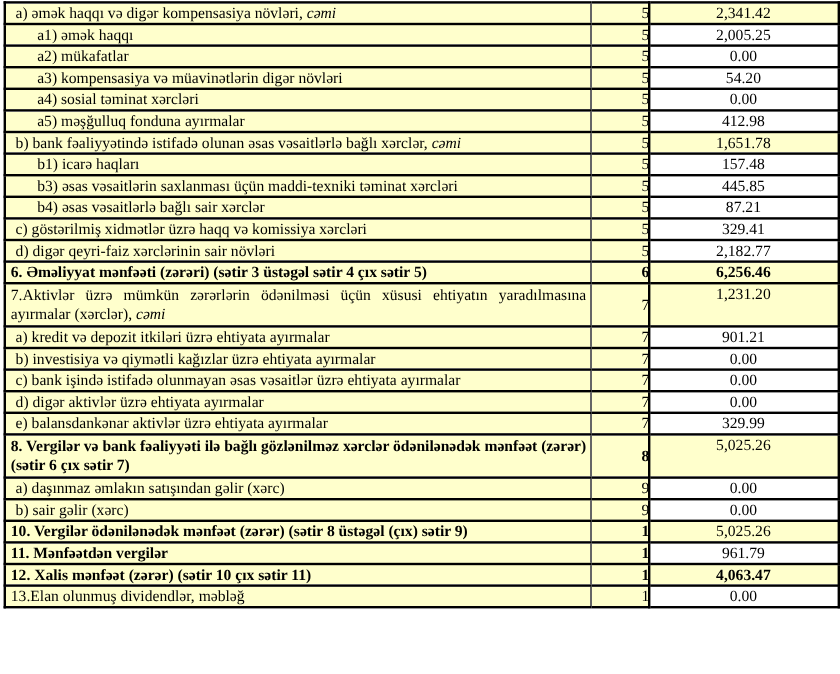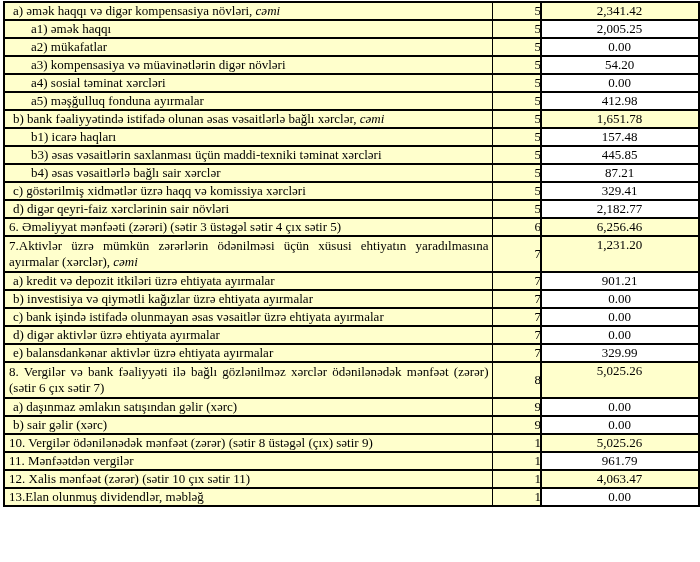--- a/index.html
+++ b/index.html
@@ -42,21 +42,21 @@
     text-align: center;
     padding-left: 42px;
   }
   td.value {
     text-align: center;
     padding-right: 4px;
   }
   td.value.vy { background: var(--yellow, #FFFFCC); }
   td.value.vw { background: #ffffff; }
 
-  .bold { font-weight: normal; }
+  .bold { font-weight: bold; }
   td.indent0 { padding-left: 4px; }
   td.indent1 { padding-left: 8px; margin-left: 32px; }
   td.indent2 { padding-left: 26px; }
 
   tr.one { height: 16px; }
   tr.two td.label {
     text-align: justify;
     padding-top: 1px;
     padding-bottom: 1px;
   }

